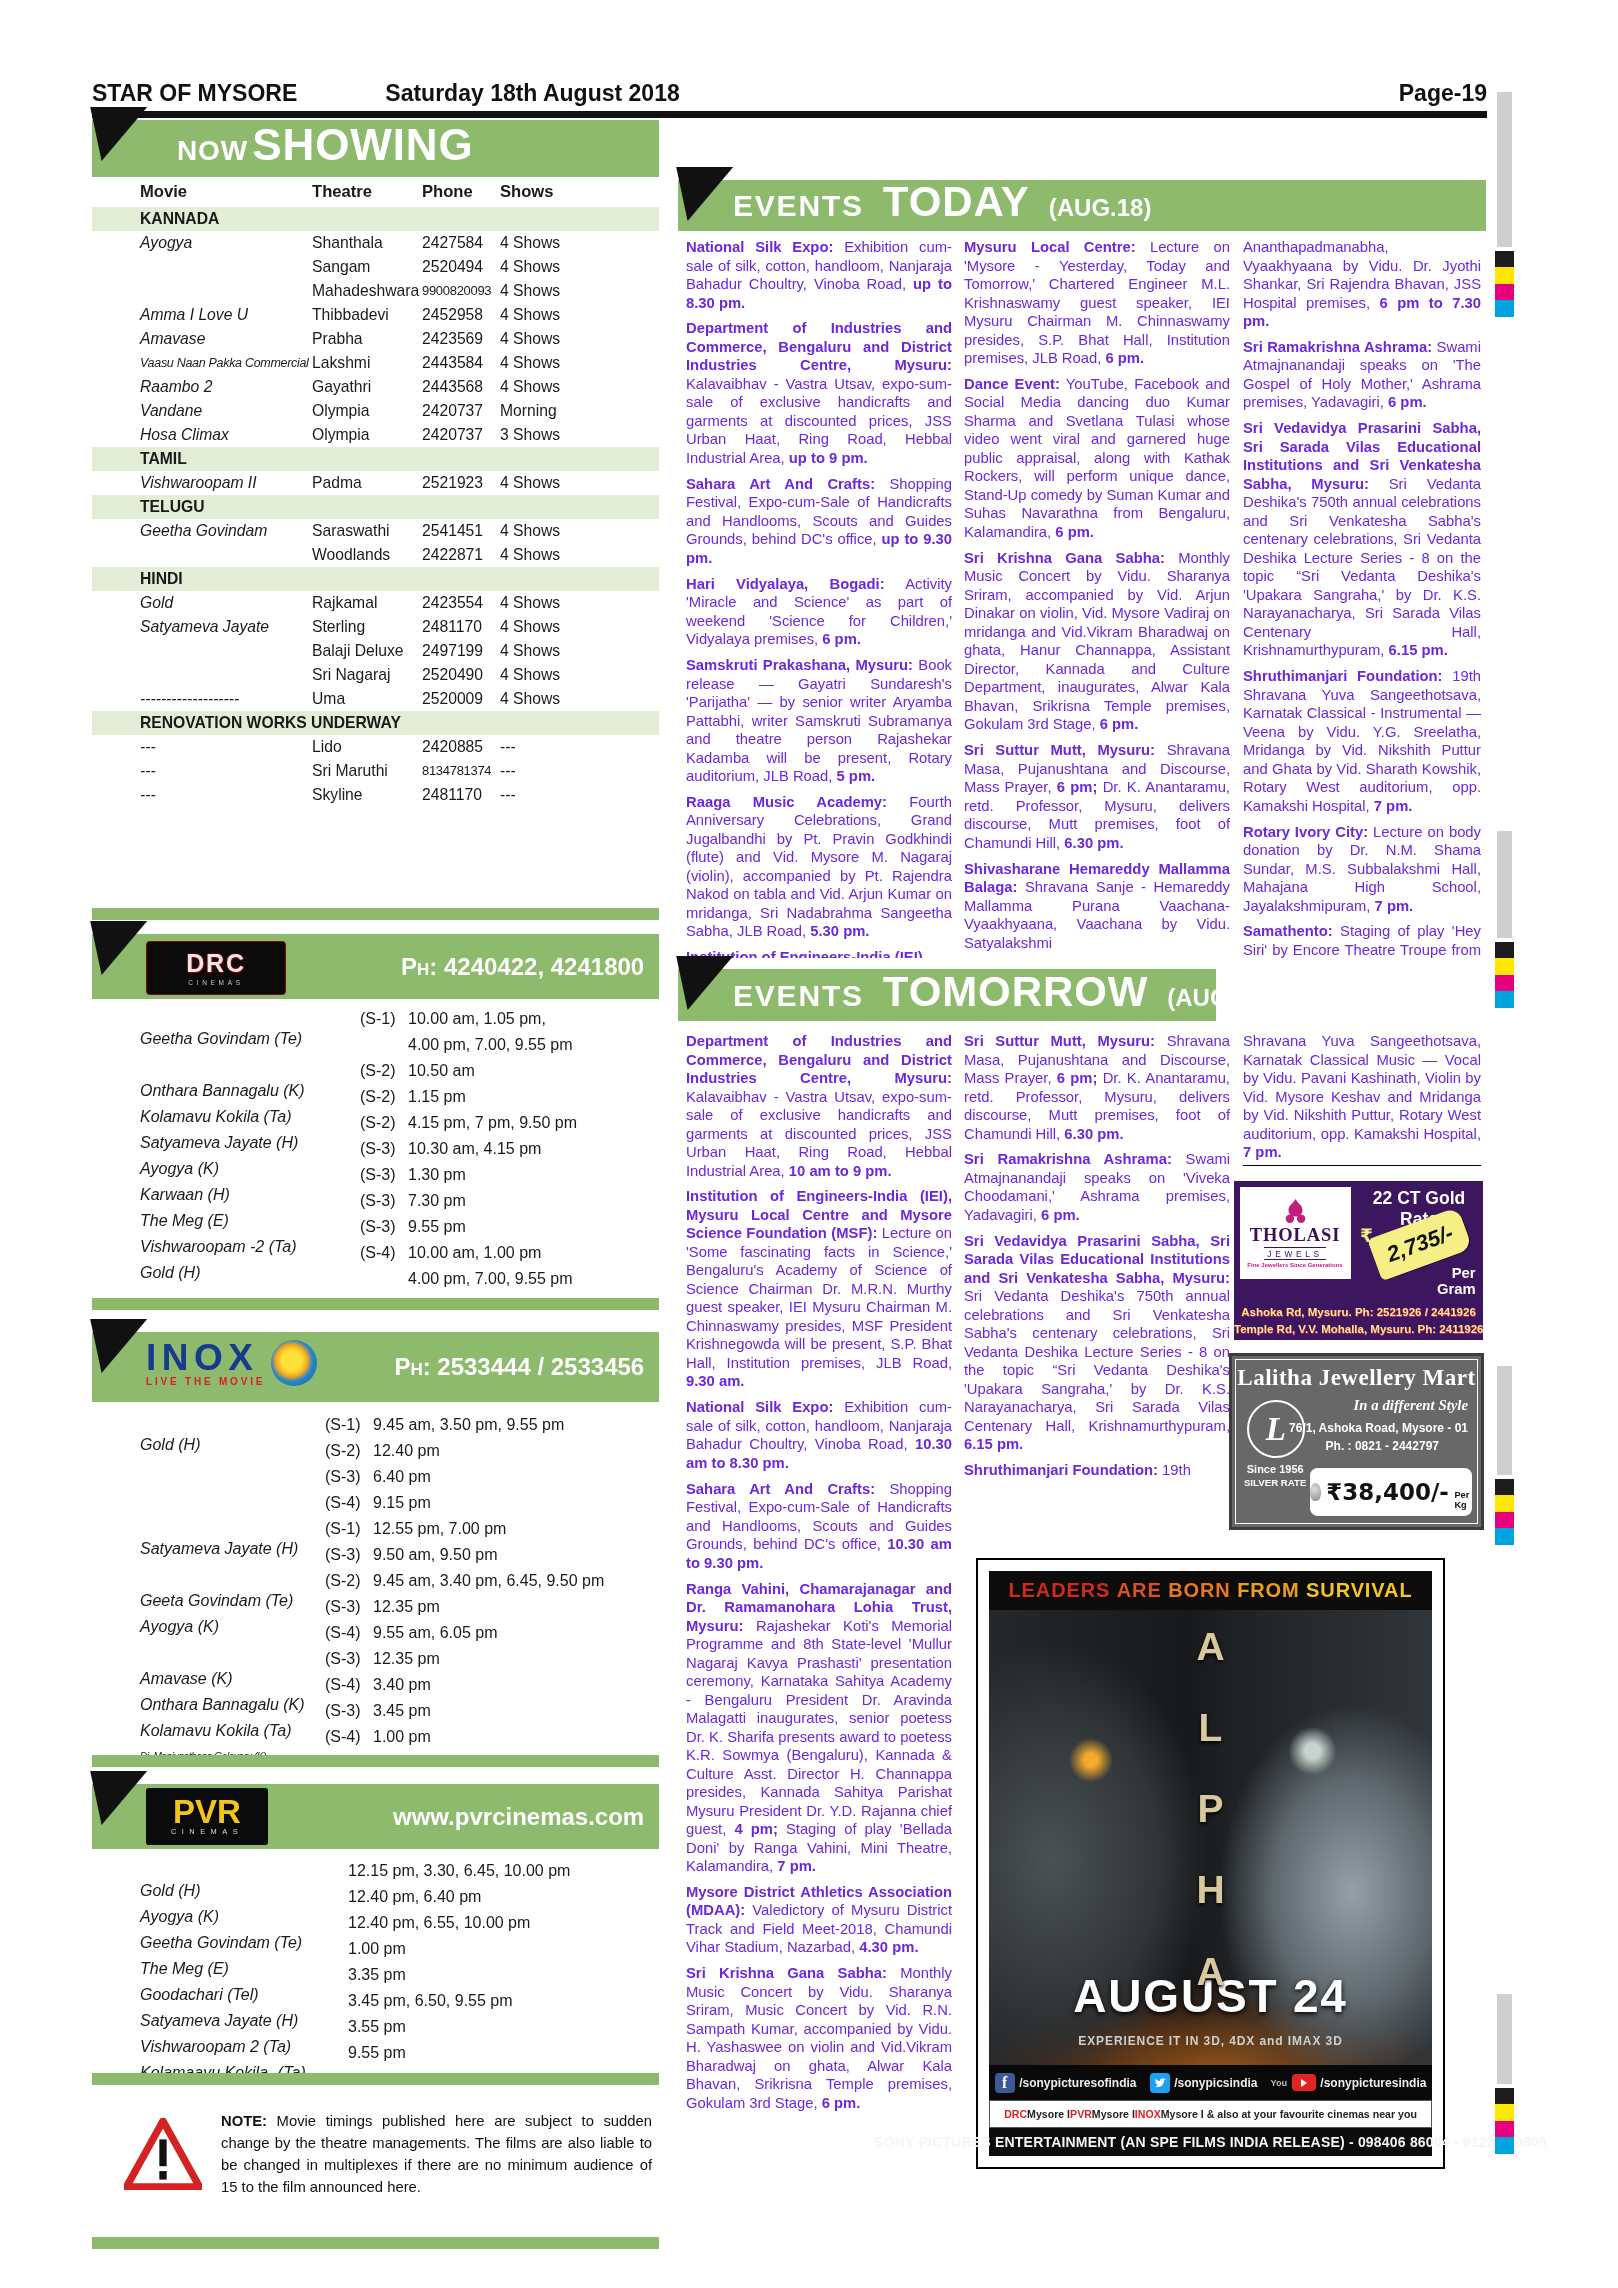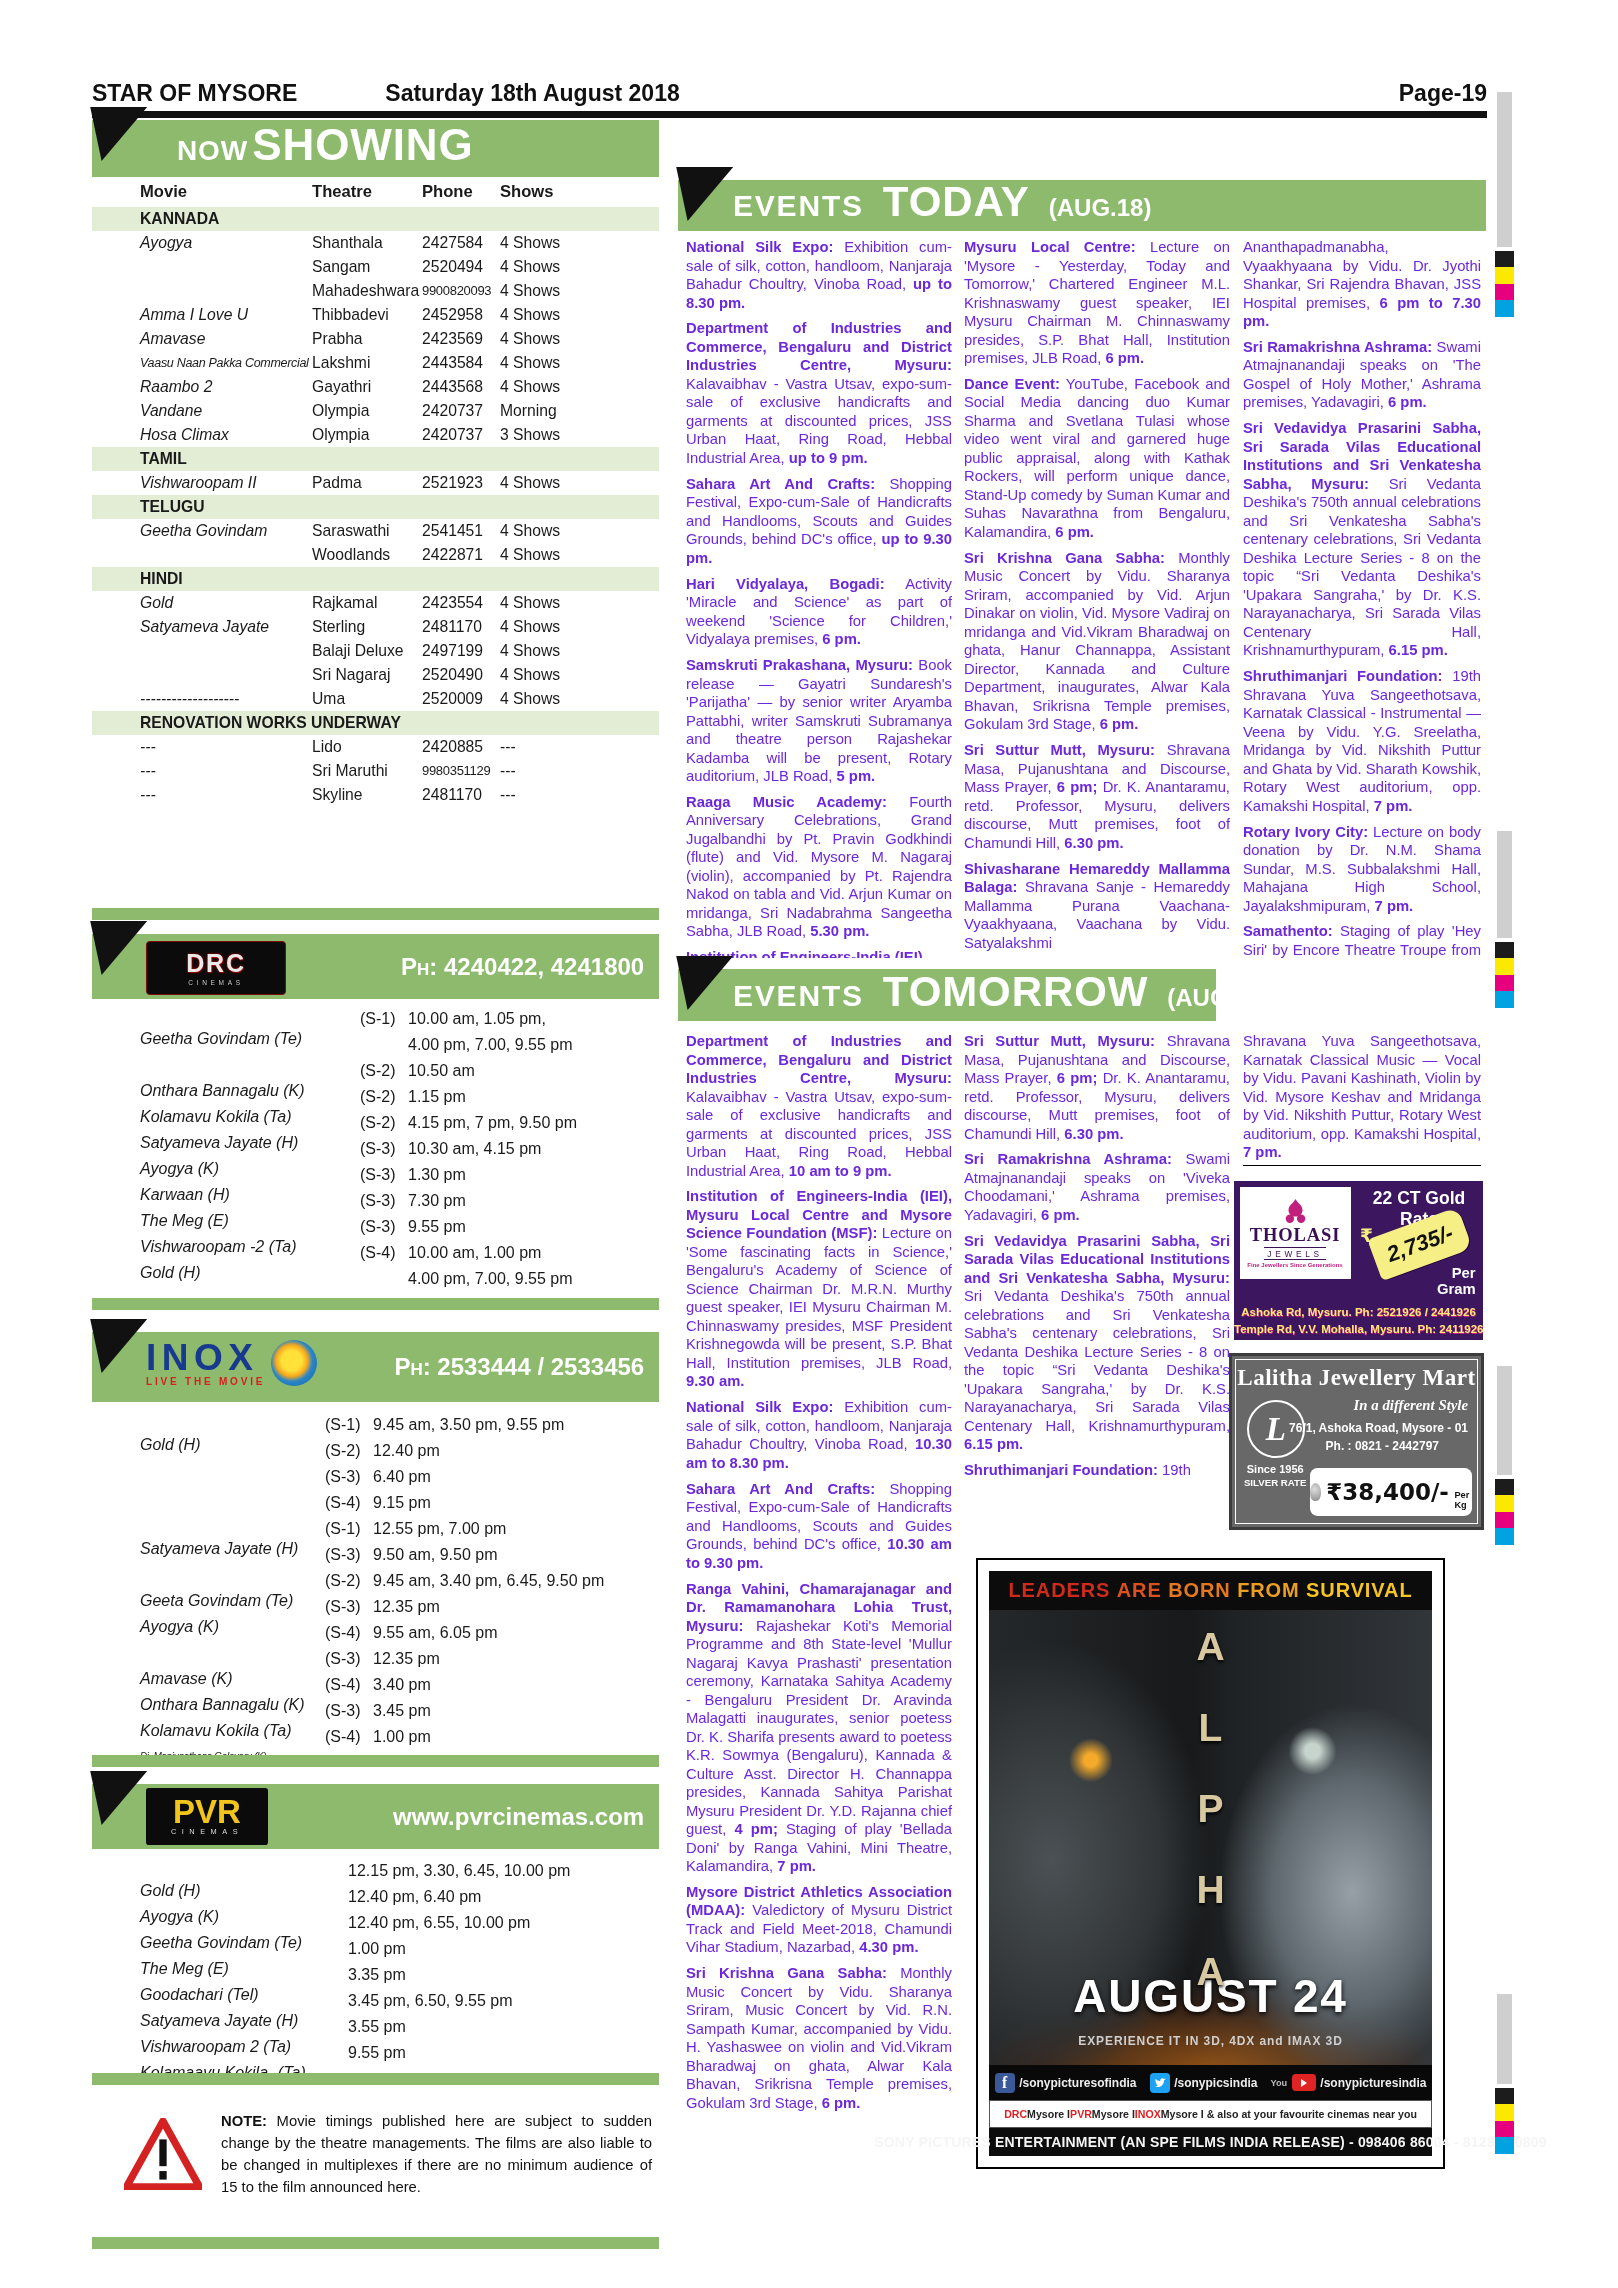--- a/index.html
+++ b/index.html
@@ -302,21 +302,21 @@
         </div>
         <div class="ns-line">
           <span class="c0">---</span>
           <span class="c1">Lido</span>
           <span class="c2">2420885</span>
           <span class="c3">---</span>
         </div>
         <div class="ns-line">
           <span class="c0">---</span>
           <span class="c1">Sri Maruthi</span>
-          <span class="c2 sm-num">9980351129</span>
+          <span class="c2 sm-num">8134781374</span>
           <span class="c3">---</span>
         </div>
         <div class="ns-line">
           <span class="c0">---</span>
           <span class="c1">Skyline</span>
           <span class="c2">2481170</span>
           <span class="c3">---</span>
         </div>
       </div>
   </div>

